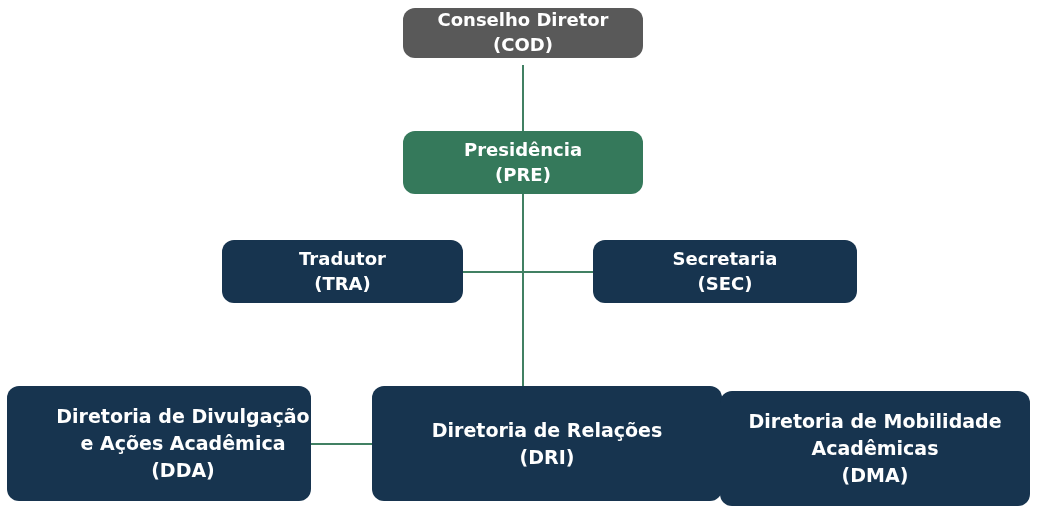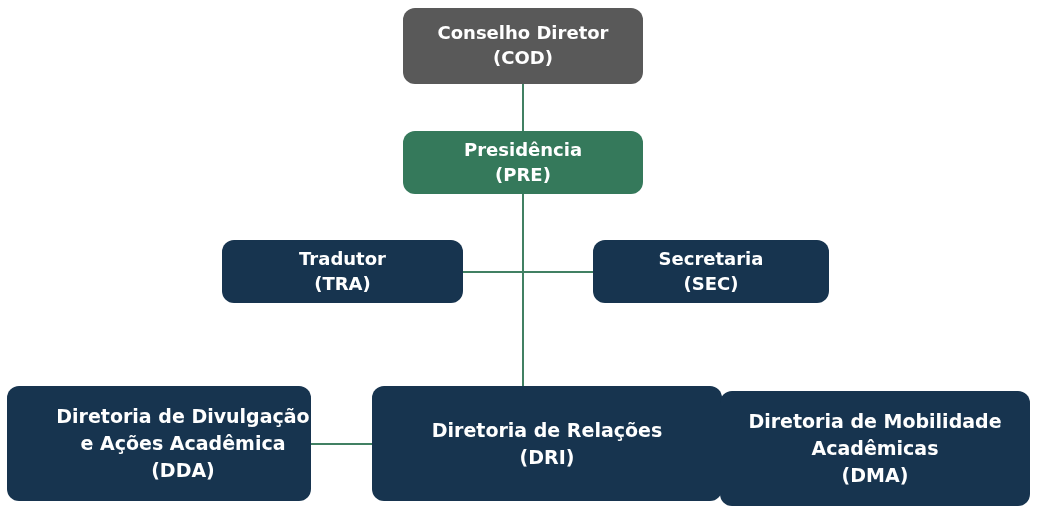--- a/index.html
+++ b/index.html
@@ -29,24 +29,24 @@
     display: flex;
     flex-direction: column;
     align-items: center;
     justify-content: center;
     text-align: center;
     box-sizing: border-box;
   }
   .node .ln { white-space: nowrap; }
   .size-s { font-size: 18px; line-height: 1.38; }
   .size-l { font-size: 19px; line-height: 1.42; }
-  #node-cod { left: 403px; top: 8px;   width: 240px; height: 76px; }
+  #node-cod { left: 403px; top: 8px;   width: 240px; height: 50px; }
   #node-pre { left: 403px; top: 131px; width: 240px; height: 63px; }
   #node-tra { left: 214px; top: 240px; width: 241px; height: 63px; }
-  #node-sec { left: 593px; top: 240px; width: 236px; height: 63px; }
+  #node-sec { left: 593px; top: 240px; width: 264px; height: 63px; }
   #node-dda { left: 7px;   top: 386px; width: 304px; height: 115px; }
   #node-dri { left: 372px; top: 386px; width: 350px; height: 115px; }
   #node-dma { left: 720px; top: 391px; width: 310px; height: 115px; }
 </style>
 </head>
 <body>
 
 <div class="canvas">
 
   <svg class="connectors" viewBox="0 0 1048 509" xmlns="http://www.w3.org/2000/svg">

